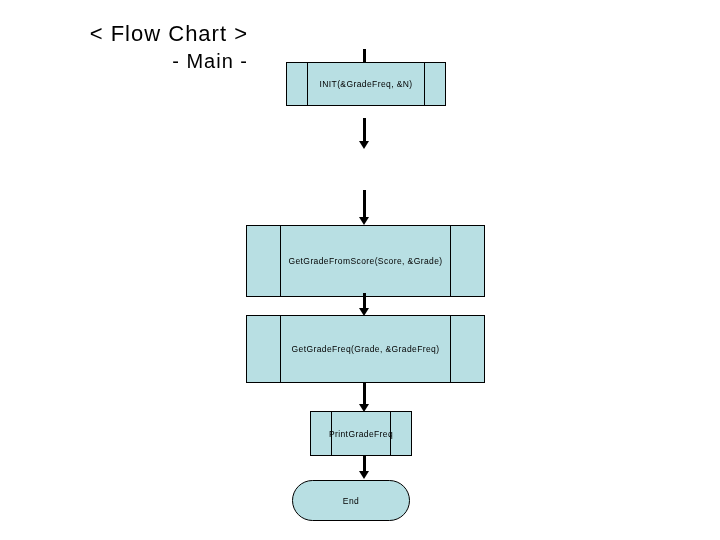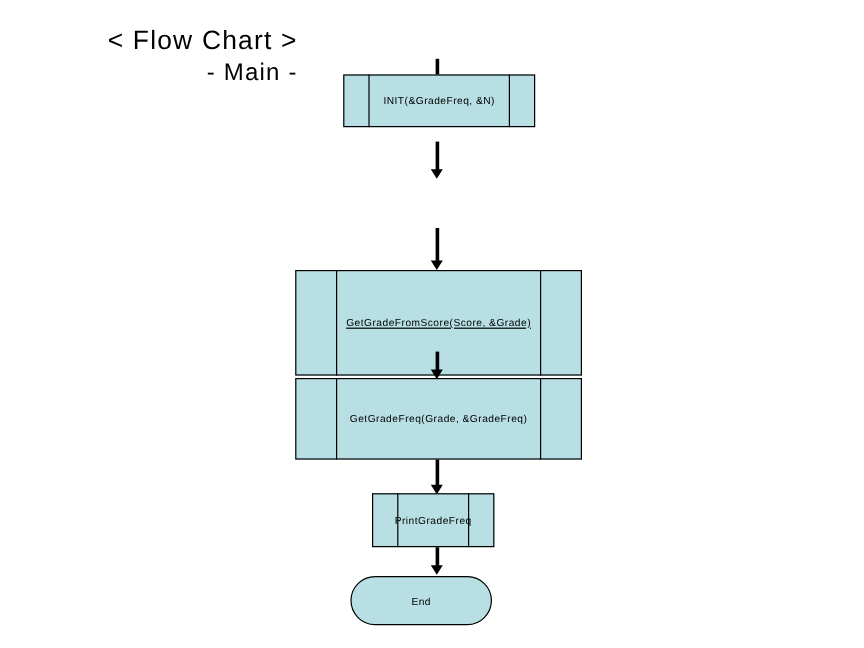--- a/index.html
+++ b/index.html
@@ -121,21 +121,21 @@
     <span class="node-label">INIT(&amp;GradeFreq, &amp;N)</span>
   </div>
 
   <div class="conn" style="left:363px; top:118px; height:24px;"></div>
   <div class="arrowhead" style="left:359px; top:141px;"></div>
 
 
   <div class="conn" style="left:363px; top:190px; height:28px;"></div>
   <div class="arrowhead" style="left:359px; top:217px;"></div>
 
-  <div class="node process wide" style="left:246px; top:225px; width:239px; height:88px;text-decoration:underline;">
+  <div class="node process wide" style="left:246px; top:225px; width:239px; height:72px;">
     <span class="node-label">GetGradeFromScore(Score, &amp;Grade)</span>
   </div>
 
   <div class="conn" style="left:363px; top:293px; height:18px;"></div>
   <div class="arrowhead" style="left:359px; top:308px;"></div>
 
   <div class="node process wide" style="left:246px; top:315px; width:239px; height:68px;">
     <span class="node-label">GetGradeFreq(Grade, &amp;GradeFreq)</span>
   </div>
 

